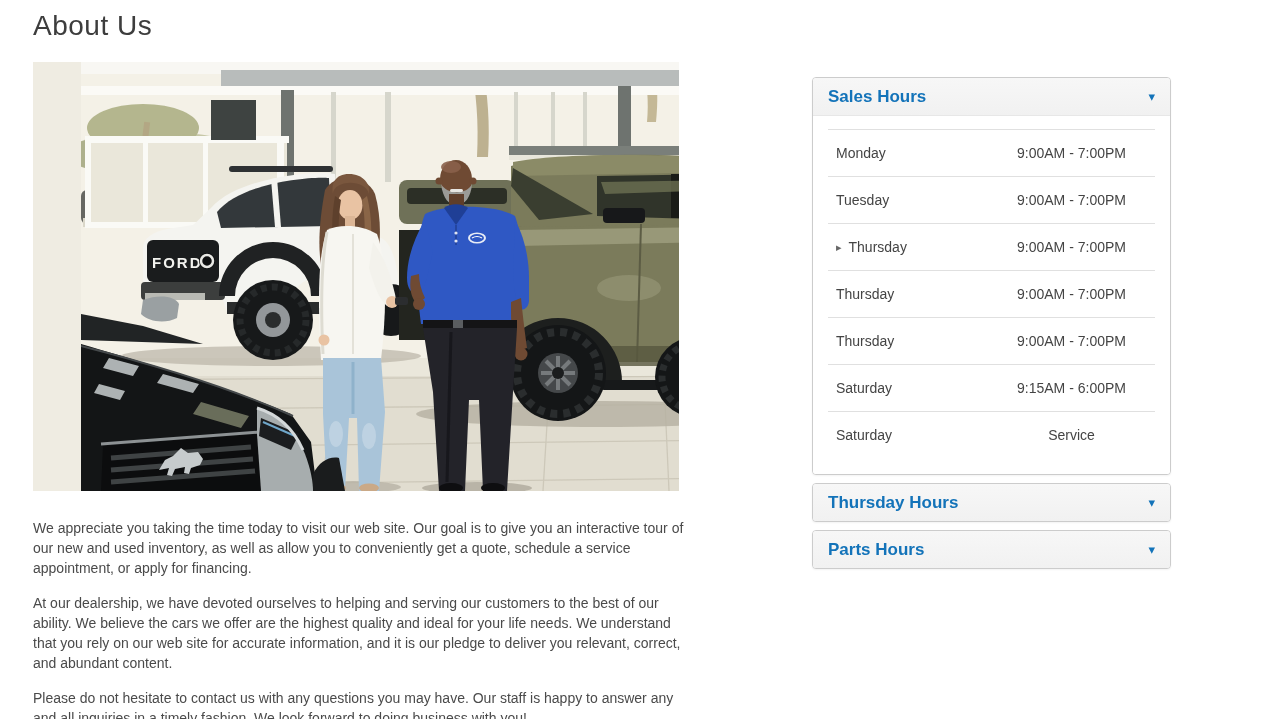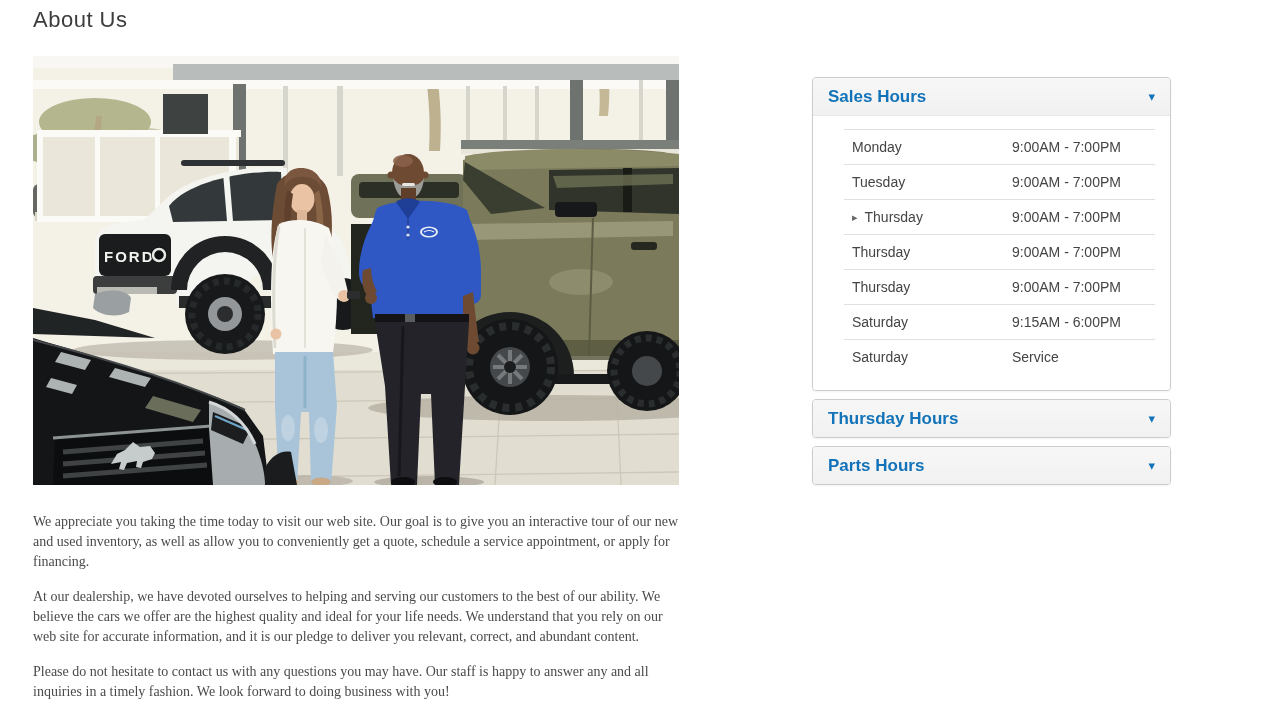--- a/index.html
+++ b/index.html
@@ -4,51 +4,51 @@
 <style>
   * { margin:0; padding:0; box-sizing:border-box; }
   html,body { background:#ffffff; }
   .page {
     position:relative; width:1269px; height:719px; overflow:hidden;
     background:#ffffff; font-family:"Liberation Sans", sans-serif;
   }
   
   .left-col { position:absolute; left:33px; top:0; width:652px; }
   h1.page-title {
-    font-size:22px; line-height:40px; font-weight:500;
+    margin-top:6px; font-size:28px; line-height:40px; font-weight:500;
     color:#3d3d3d; letter-spacing:0.5px;
   }
   .photo {
-    margin-top:16px; width:646px; height:429px; overflow:hidden; background:#efece2;
+    margin-top:16px; width:646px; height:429px; overflow:hidden; background:#efece2;padding-left:48px;
   }
   .photo svg { display:block; }
   .about-text { margin-top:27px; width:652px; }
   .about-text p {
-    font-size:14px; line-height:20px; color:#4a4a4a; margin:0 0 15px 0;font-family:Liberation Serif, serif;
+    font-size:14px; line-height:20px; color:#4a4a4a; margin:0 0 15px 0;
   }
   
   .right-col { position:absolute; left:812px; top:77px; width:359px; }
   .panel {
     background:#fff; border:1px solid #cccccc; border-radius:4px;
-    margin-bottom:8px; box-shadow:0 1px 2px rgba(0,0,0,0.05); overflow:hidden;
+    margin-bottom:8px; box-shadow:0 1px 2px rgba(0,0,0,0.05); overflow:hidden;text-align:center;
   }
   .panel-header {
     display:flex; align-items:center; justify-content:space-between;
     padding:8px 15px; background:linear-gradient(#f7f7f7,#f1f1f1);
     cursor:pointer;
   }
   .panel.expanded .panel-header { border-bottom:1px solid #e7e7e7; }
   .panel-title {
     font-size:17px; line-height:21px; font-weight:bold; color:#1373b9;
   }
   .caret { color:#1373b9; font-size:13px; line-height:21px; }
   .panel-body { padding:13px 15px 16px 15px; background:#fff; }
   .hrow {
-    display:flex; align-items:center; padding:7px 8px;
-    border-top:1px solid #e0e0e0; font-size:14px; line-height:20px; color:#444444;margin-left:16px;
+    display:flex; align-items:center; padding:13px 8px;
+    border-top:1px solid #e0e0e0; font-size:14px; line-height:20px; color:#444444;
   }
   .hrow .day { flex:0 0 160px; display:flex; align-items:center; }
   .hrow .day .marker { color:#666666; font-size:11px; margin-right:7px; }
   .hrow .hrs { flex:1; }
 </style>
 </head>
 <body>
 
 <div class="page">
 

